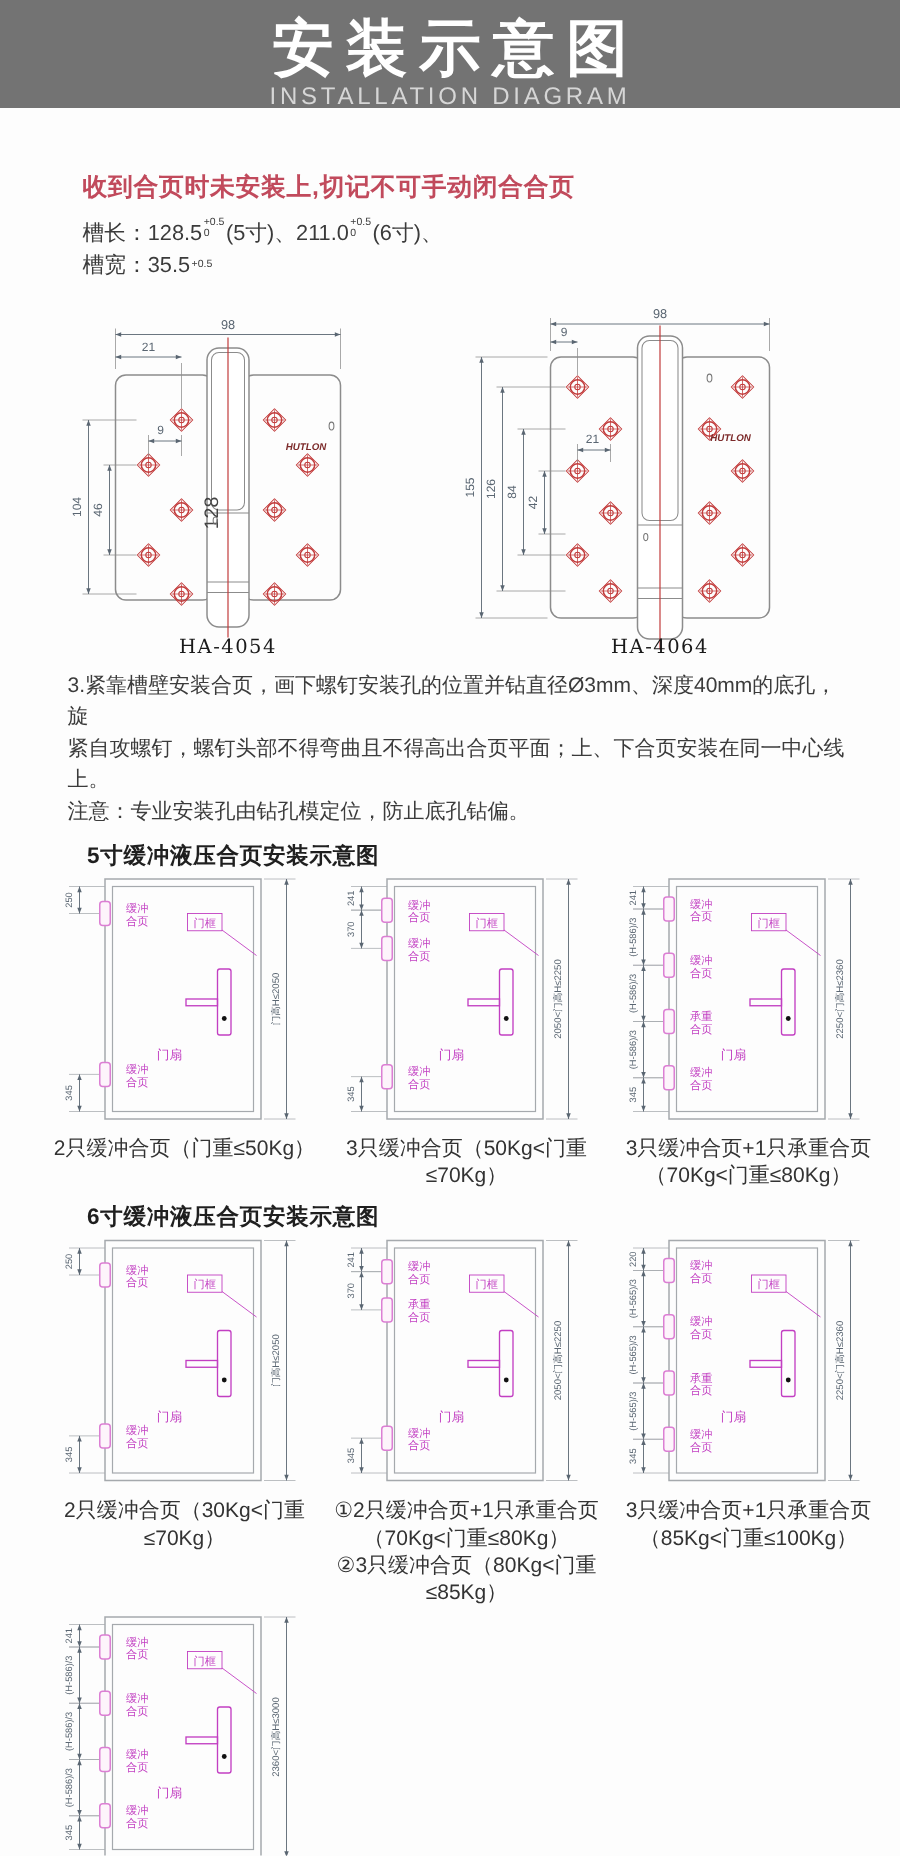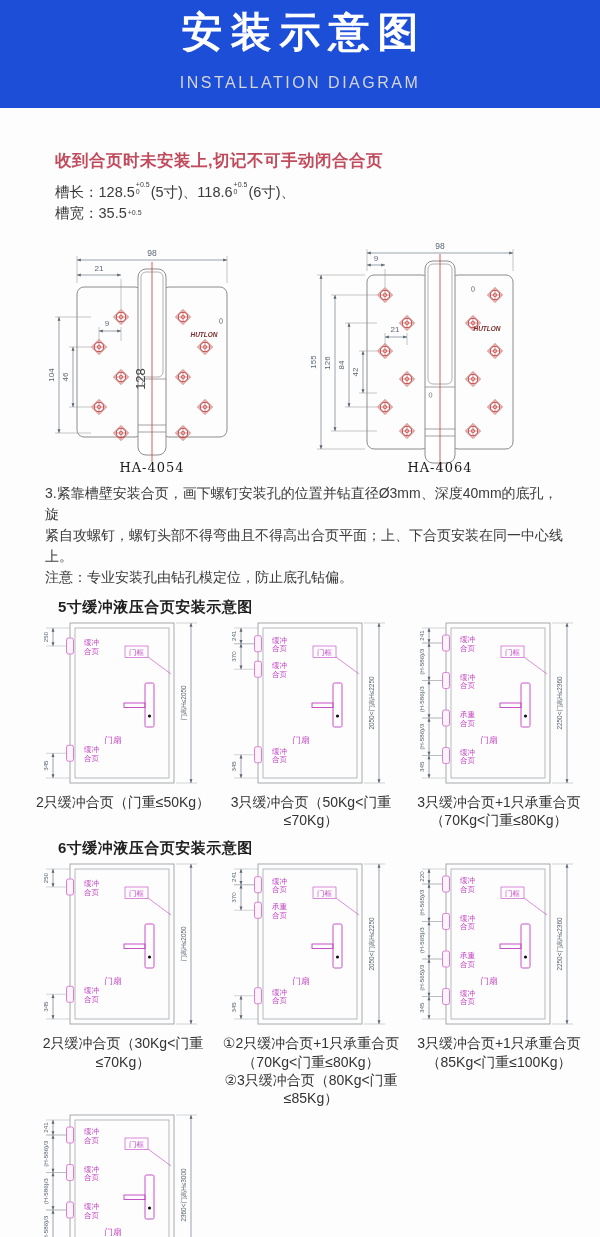--- a/index.html
+++ b/index.html
@@ -2,28 +2,28 @@
 <html><head>
 <meta charset="utf-8">
 <style>
   html,body{margin:0;padding:0;}
   body{
     width:600px;height:1237px;overflow:hidden;position:relative;
     background:#fdfdfd;
     font-family:"Liberation Sans","DejaVu Sans",sans-serif;
   }
   .header{
-    height:108px;background:#1d4ed8;color:#fff;text-align:center;
+    height:72px;background:#737373;color:#fff;text-align:center;
     box-sizing:border-box;padding-top:10px;
   }
   .header .title{
     font-size:41px;font-weight:bold;letter-spacing:8px;padding-left:8px;line-height:1.1;
   }
   .header .sub{
-    font-size:16px;color:#d6d6d6;letter-spacing:2.5px;margin-top:19px;
+    font-size:16px;color:#d6d6d6;letter-spacing:2.5px;margin-top:1px;
   }
   .content{padding:0 50px;}
   .warning{
     color:#c14a5c;font-weight:bold;font-size:16.5px;margin:42px 0 9px 5px;letter-spacing:.5px;
   }
   .steps{font-size:14.5px;color:#3b3b3b;line-height:1.52;margin-left:5px;}
   .steps .indent{padding-left:14px;}
   .slot-line{font-size:14.5px;color:#3b3b3b;margin:2px 0 0 5px;}
   .tol{display:inline-block;vertical-align:3px;line-height:1;margin:0 1px;}
   .tol .s{display:block;font-size:7px;color:#3b3b3b;text-align:left;}
@@ -43,21 +43,21 @@
 <div class="header">
   <div class="title">安装示意图</div>
   <div class="sub">INSTALLATION DIAGRAM</div>
 </div>
 
 <div class="content">
   <div class="warning">收到合页时未安装上,切记不可手动闭合合页</div>
 
 
   <div class="slot-line">
-    <span>槽长：</span><span>128.5</span><span class="tol"><span class="s">+0.5</span><span class="s">0</span></span><span>(5寸)、</span><span>118.6</span><span class="tol"><span class="s">+0.5</span><span class="s">0</span></span><span>(6寸)、</span>
+    <span>槽长：</span><span>128.5</span><span class="tol"><span class="s">+0.5</span><span class="s">0</span></span><span>(5寸)、</span><span>211.0</span><span class="tol"><span class="s">+0.5</span><span class="s">0</span></span><span>(6寸)、</span>
   </div>
   <div class="slot-line">
     <span>槽宽：</span><span>35.5</span><span class="tol"><span class="s">+0.5</span><span class="s"></span></span>
   </div>
 </div>
 
 <div class="hinge-row" id="hinge-row">
     <svg width="250" height="248" viewBox="0 0 250 248">
       <rect x="44" y="58" width="65" height="150" rx="7" fill="none" stroke="#8c8c8c" stroke-width="1"></rect>
       <rect x="129" y="58" width="65" height="150" rx="7" fill="none" stroke="#8c8c8c" stroke-width="1"></rect>

